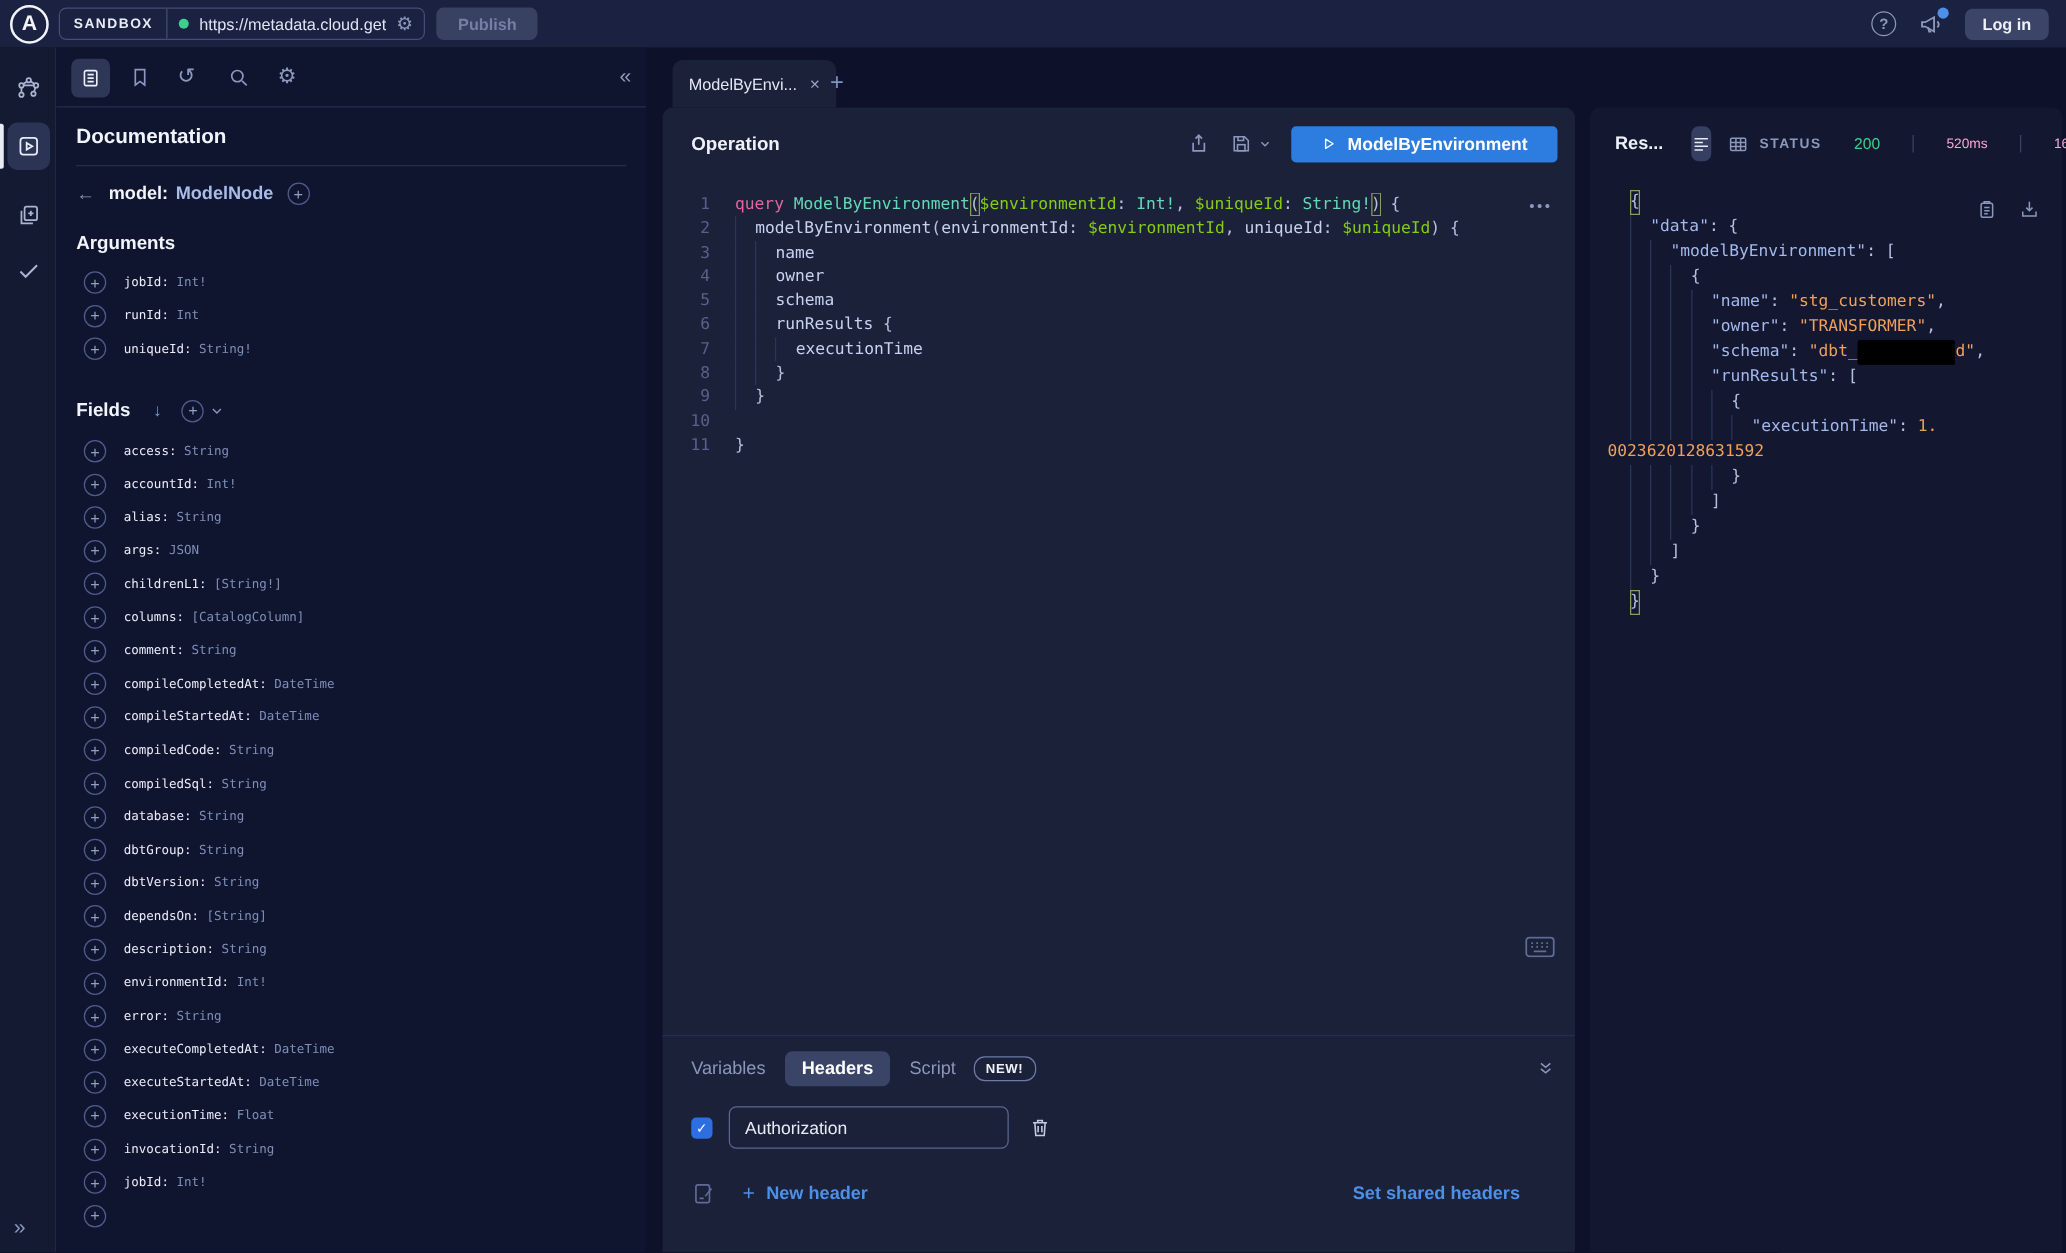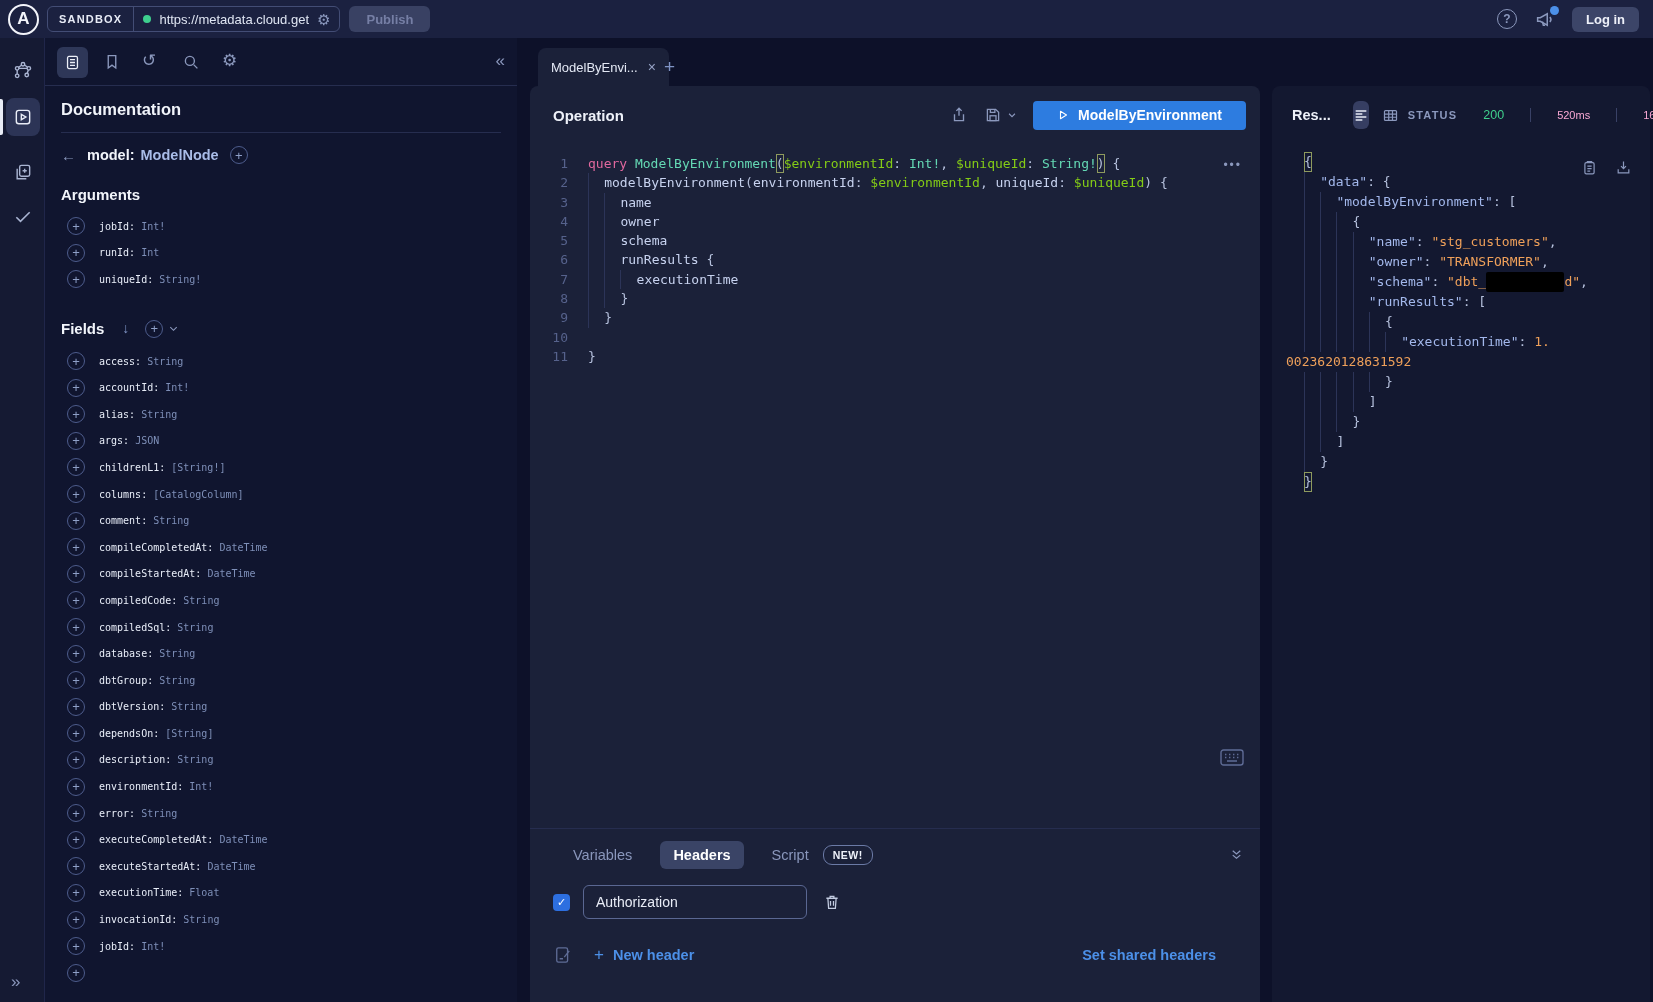--- a/index.html
+++ b/index.html
@@ -91,21 +91,21 @@
   .tk-field { color:#c7d2ef; } .tk-punc { color:#b6c1dd; }
   .tk-match { box-shadow:inset 0 0 0 1px #8e9a5e; }
   .tk-key { color:#a3b8ec; } .tk-str { color:#efa05a; } .tk-num { color:#efa05a; }
   .tk-redact { background:#000; color:#000; border-radius:2px; }
   .editor-menu { position:absolute; top:14px; right:18px; color:#8b98bd; font-size:12px; letter-spacing:2px; }
   .kbd-icon { position:absolute; right:16px; bottom:62px; color:#5f6c96; }
 
   
   .reqpanel { flex:none; height:174px; border-top:1px solid #262d4f; padding:0 14px 0 23px; position:relative; }
   .reqtabs-row { height:52px; display:flex; align-items:center; }
-  .reqtabs { display:flex; align-items:center; gap:28px;margin-left:20px; }
+  .reqtabs { display:flex; align-items:center; gap:16px; }
   .reqtab { color:#8a97bc; font-size:14.5px; }
   .reqtab.active { background:#3a4466; border-radius:6px; padding:6px 13px; color:#fff; font-weight:bold; }
   .new-badge { margin-left:14px; border:1px solid #6b7aa6; border-radius:9px; padding:3px 9px; color:#eef1f9;
                font-size:10.5px; font-weight:bold; letter-spacing:.5px; }
   .collapse-chevrons { position:absolute; right:16px; top:18px; color:#8b98bd; }
   .hdr-row { display:flex; align-items:center; gap:13px; height:36px; margin-top:3px; }
   .checkbox { width:17px; height:17px; flex:none; background:#2d6fe0; border-radius:4px; color:#fff;
               font-size:11px; display:flex; align-items:center; justify-content:center; }
   .key-input { width:224px; height:34px; background:transparent; border:1px solid #5a6792; border-radius:6px;
                color:#e8ecf6; font-size:14px; padding:0 12px; font-family:"Liberation Sans", sans-serif; outline:none; }

